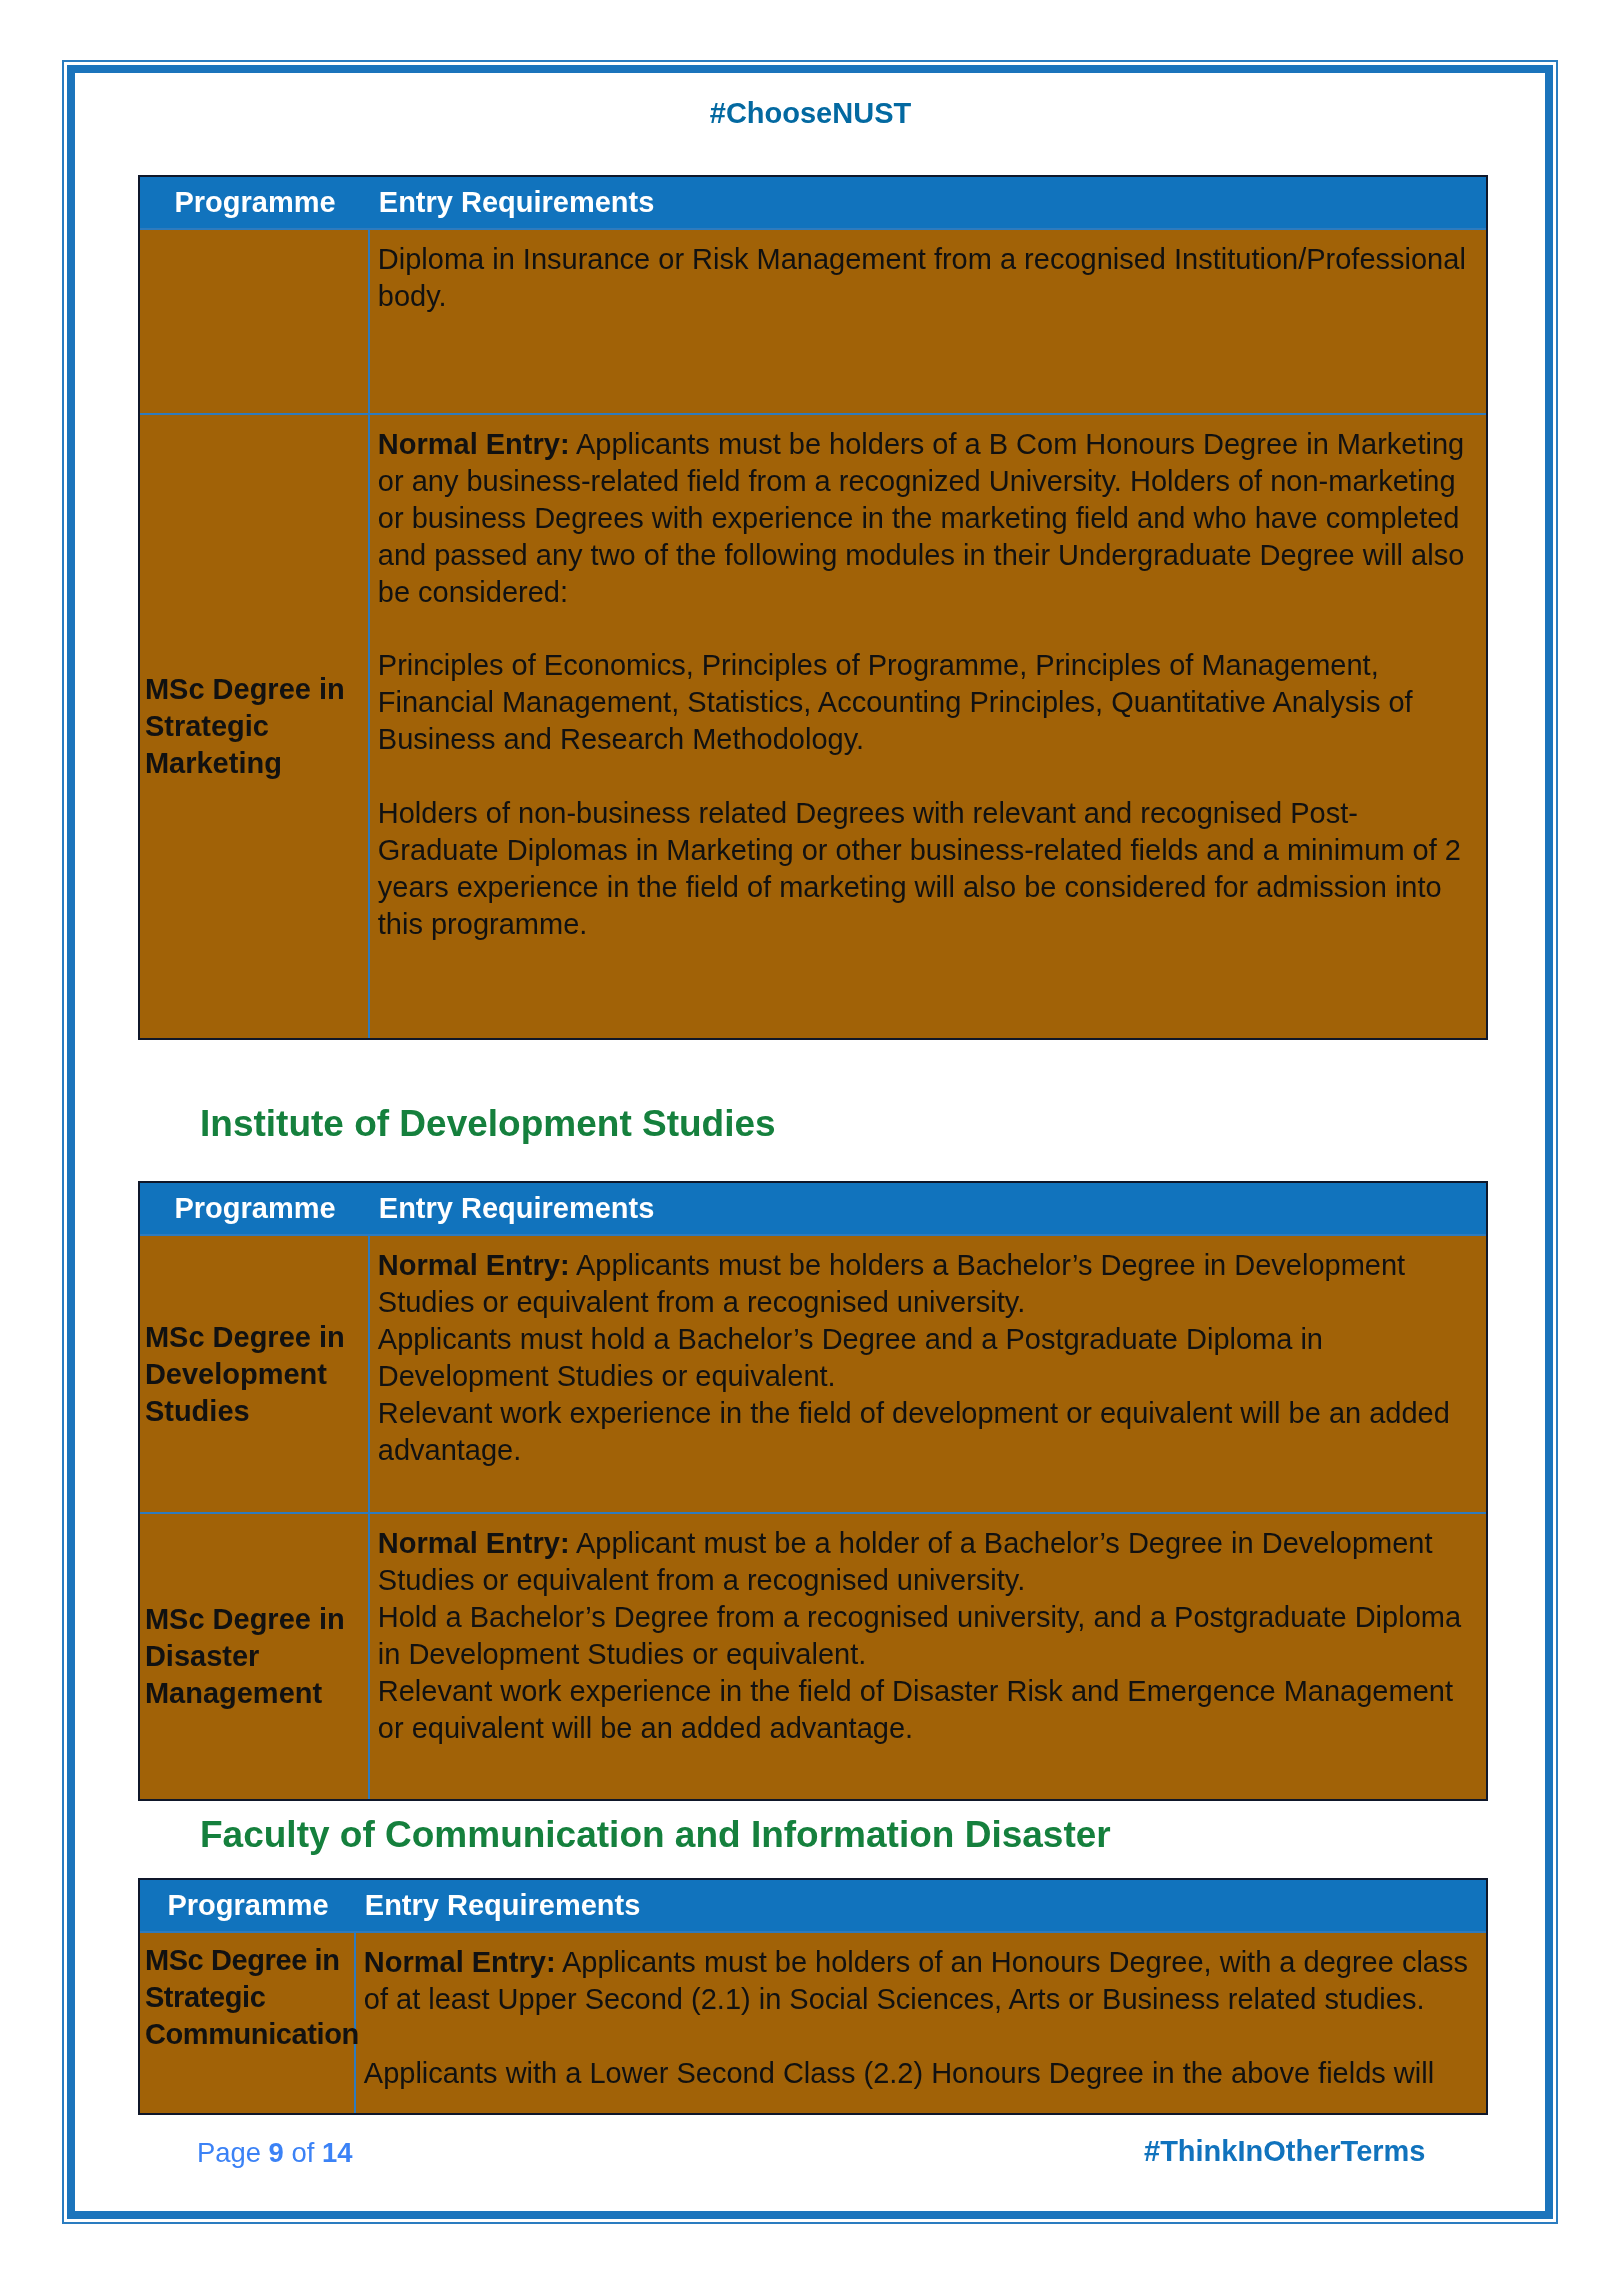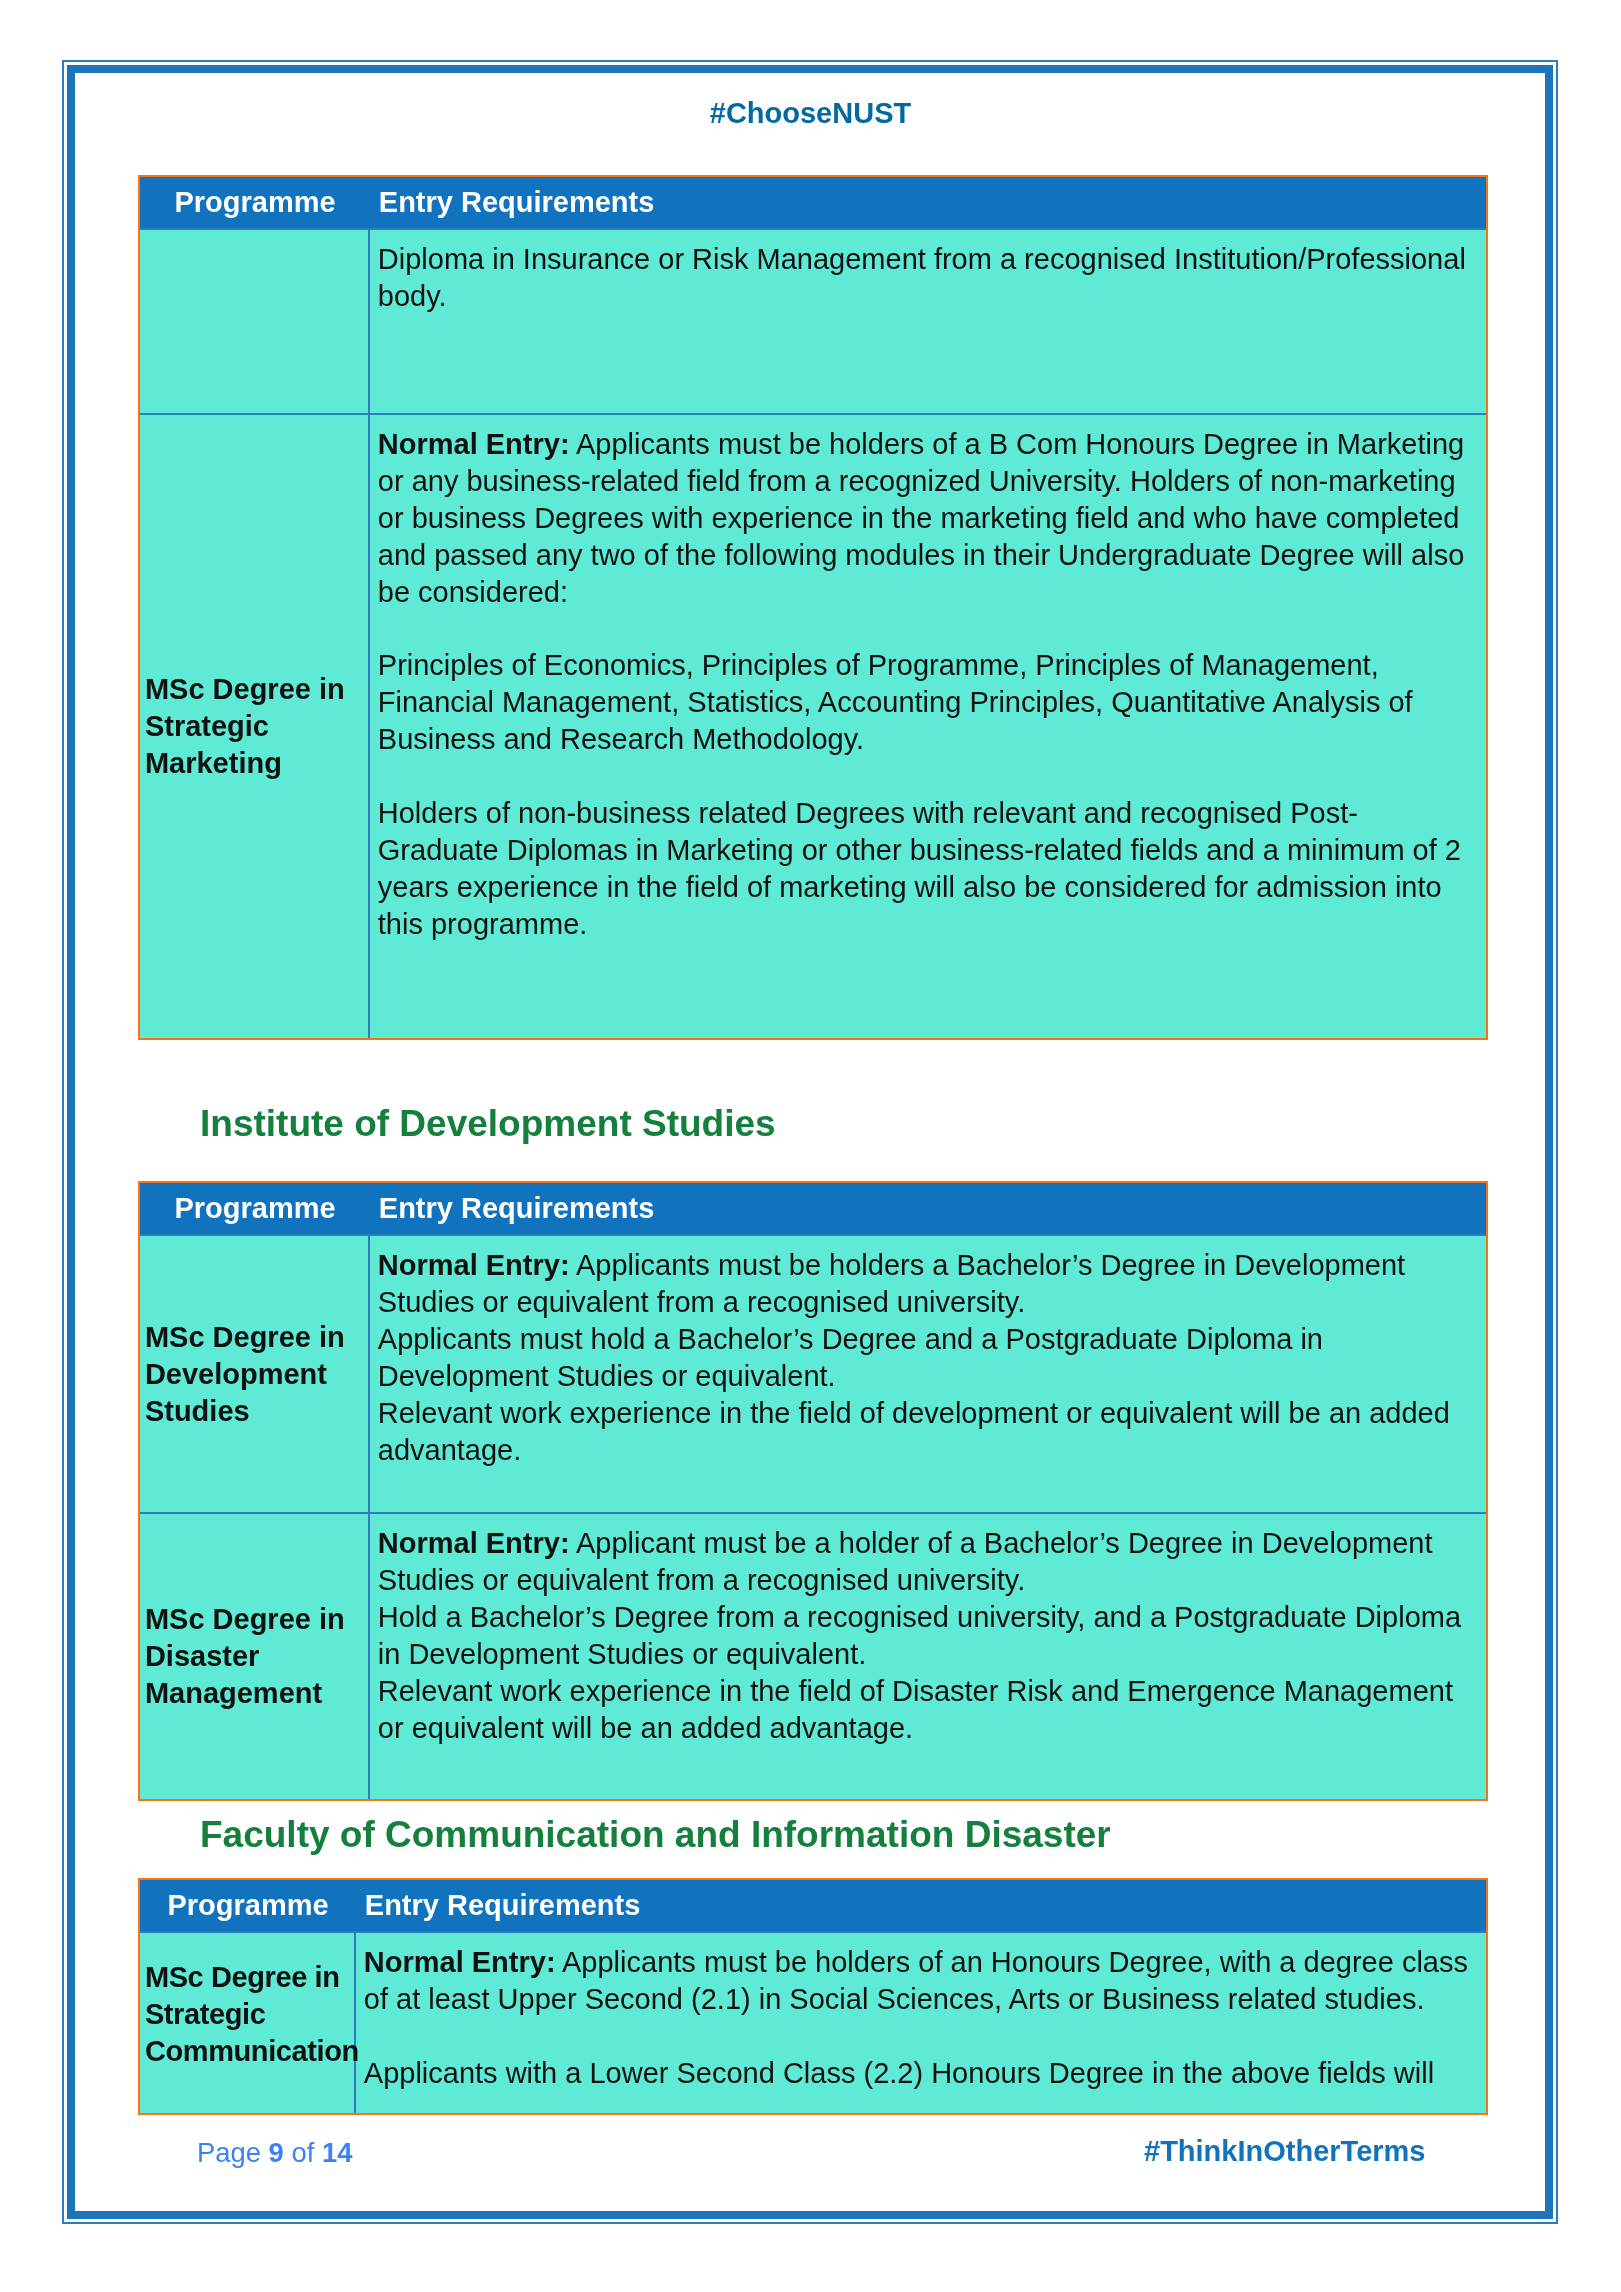--- a/index.html
+++ b/index.html
@@ -11,36 +11,36 @@
   
   .frame{position:absolute;left:62px;top:60px;width:1496px;height:2164px;
          border:2px solid #2a7cc0;padding:2.9px;box-sizing:border-box}
   .frame-in{width:100%;height:100%;border:8.8px solid #1b74bc;box-sizing:border-box}
 
   .top-hash{position:absolute;top:97px;left:0;width:100%;text-align:center;
             font-size:29px;font-weight:bold;color:#0369a1}
 
   
   .tbl{position:absolute;left:138px;width:1350px;box-sizing:border-box;
-       border:2px solid #f97316;display:flex;flex-direction:column;background:#5eead4}
+       border:2px solid #0f172a;display:flex;flex-direction:column;background:#a16207}
   .t1{top:175px;height:865px}
   .t2{top:1181px;height:620px}
   .t3{top:1878px;height:237px}
   .thead{display:flex;background:#1173bd;height:51px;flex:none}
   .th{color:#fff;font-weight:bold;font-size:29px;line-height:51px;white-space:nowrap}
   .c1{width:230px;flex:none;box-sizing:border-box}
   .t3 .c1{width:216px}
   .c2{flex:1;box-sizing:border-box}
   .th.c1{text-align:center}
   .th.c2{padding-left:8.8px}
   .trow{display:flex;border-top:2px solid #2e7bbe;box-sizing:border-box;flex:none;overflow:hidden}
   .td.c1{border-right:2px solid #2e7bbe}
   .prog{font-weight:bold;font-size:29px;line-height:37px;padding:5.9px 3.9px 5.9px 4.9px;
         display:flex;align-items:center}
-  .t3 .prog{align-items:flex-start;padding-top:26px;letter-spacing:-0.4px}
+  .t3 .prog{align-items:flex-start;padding-top:9px;letter-spacing:-0.4px}
   .body{padding:10.8px 11.8px 0 7.8px;font-size:29px;line-height:37px}
   .body p{margin:0}
   p.gap-sm{margin-bottom:36px}
   p.gap{margin-bottom:37px}
   .b{font-weight:bold}
   .r1a{height:185px}.r1b{height:625px}
   .r2a{height:278px}.r2b{height:287px}
   .r3a{height:182px}
 
   

